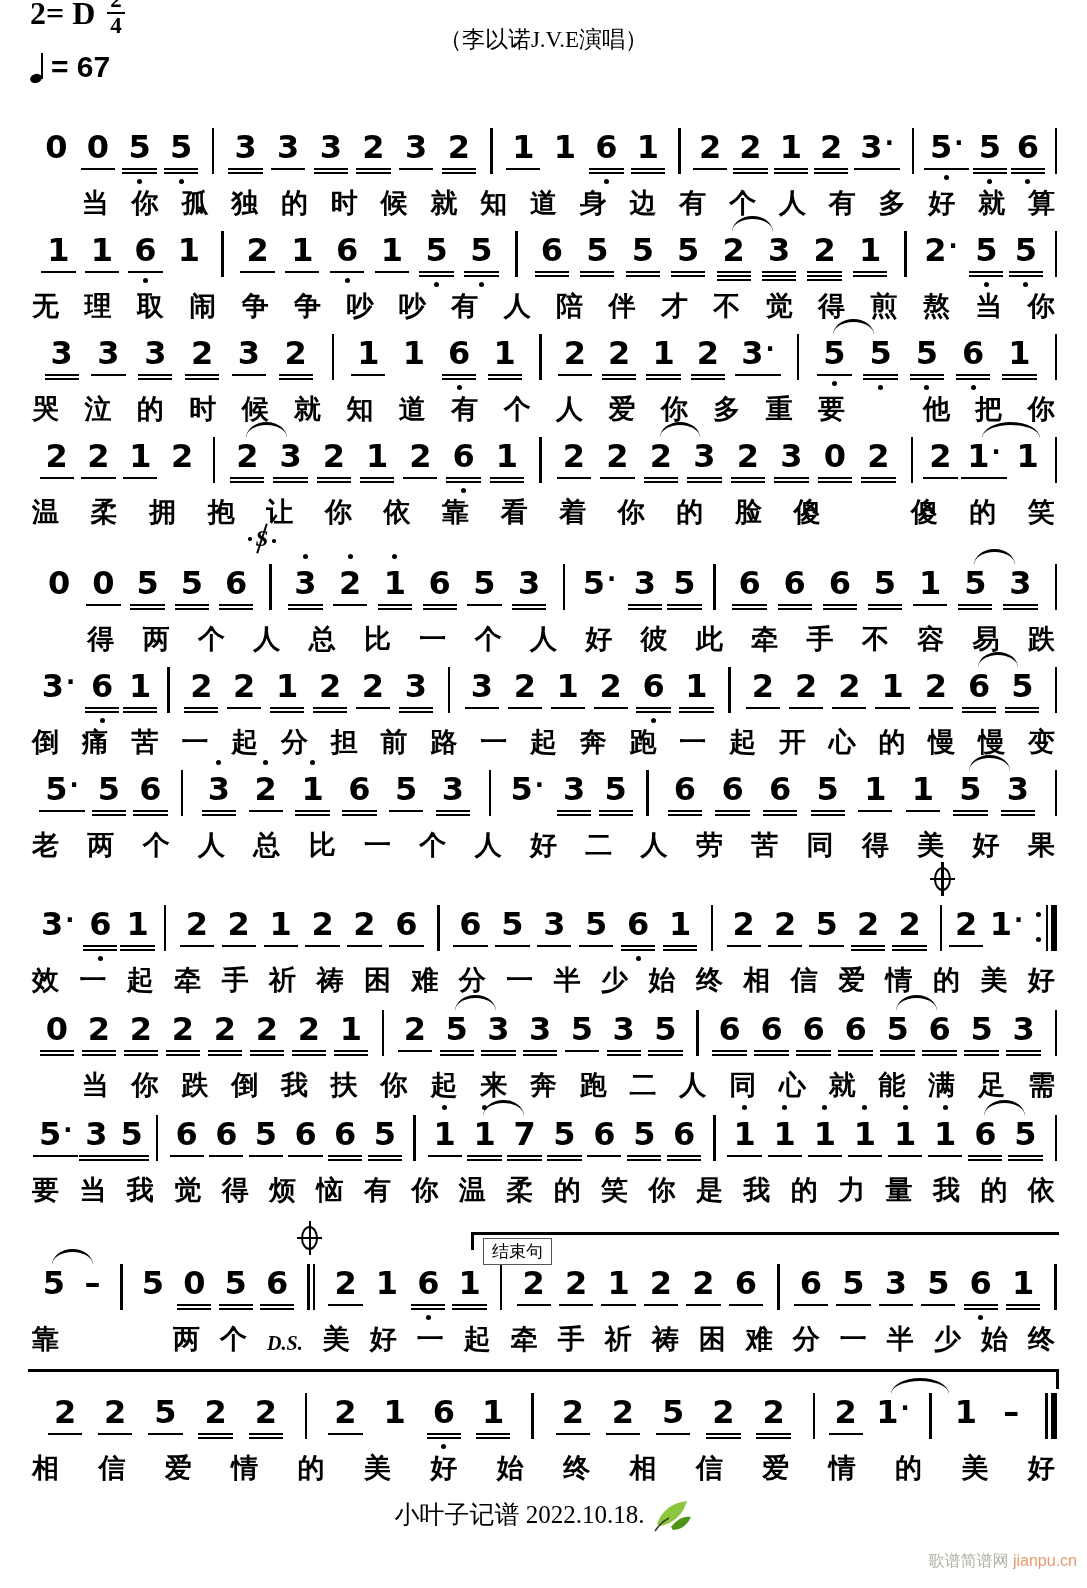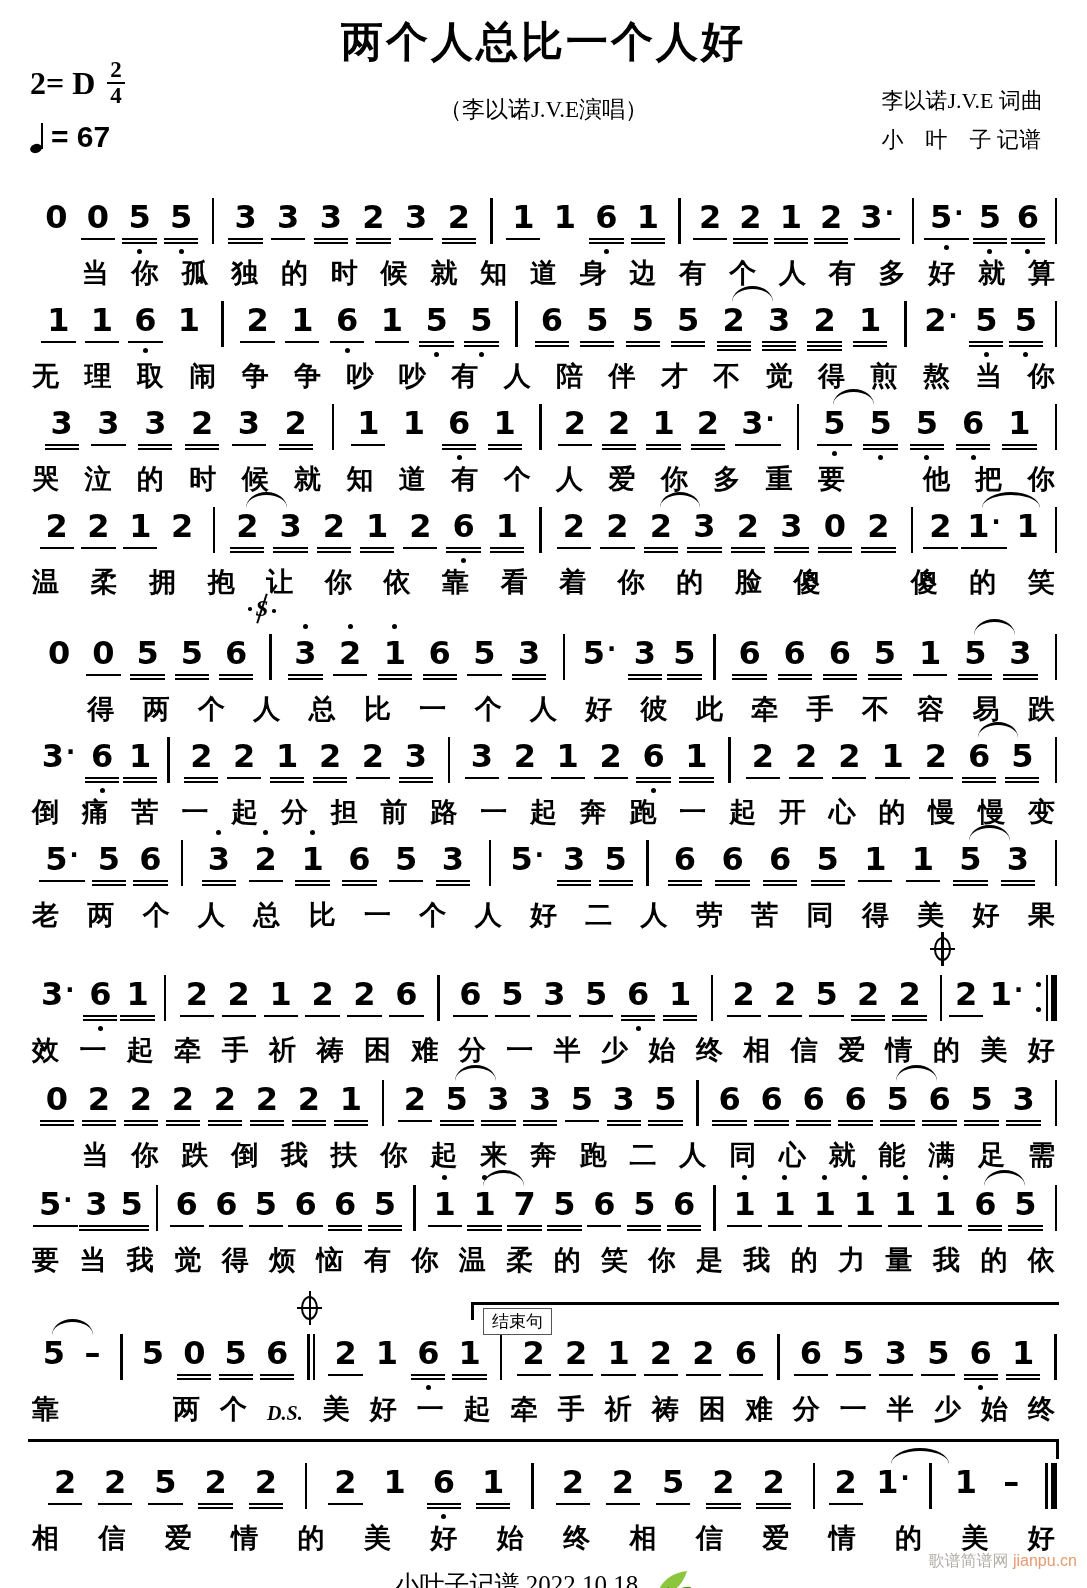--- a/index.html
+++ b/index.html
@@ -62,41 +62,36 @@
   .footer svg{margin-left:6px;}
   .watermark{position:absolute;right:10px;bottom:16px;font:400 16px "Liberation Sans",sans-serif;}
   .wm-gray{color:#b3afa8;}
   .wm-orange{color:#e79a6e;text-decoration:none;}
 </style>
 </head>
 <body>
 
 <div class="page">
 
-  <div class="title">两个人总比一个人好</div>
 
   <div class="hdr">
     <div class="keyblock">
       <div class="keyline">
         <span>2= D</span>
         <span class="ts">
           <span class="t">2</span>
           <span class="b">4</span>
         </span>
       </div>
       <div class="tempo">
         <span class="qn"></span>
         <span>= 67</span>
       </div>
     </div>
     <div class="subtitle">（李以诺J.V.E演唱）</div>
-    <div class="credits">
-      <div>李以诺J.V.E 词曲</div>
-      <div>小　叶　子 记谱</div>
-    </div>
   </div>
 
   <div id="music">
       <div class="sysline" style="margin-top: 6px;">
         <div class="notes-row">
           <div class="measure" style="flex-grow: 4;">
             <span class="note"><span class="nv">0</span></span>
             <span class="note"><span class="nv">0</span><i class="ul" style="bottom: -4px;"></i></span>
             <span class="note"><span class="nv">5</span><i class="ul" style="bottom: -4px;"></i><i class="ul" style="bottom: -8px;"></i><i class="od" style="bottom: -18px;"></i></span>
             <span class="note"><span class="nv">5</span><i class="ul" style="bottom: -4px;"></i><i class="ul" style="bottom: -8px;"></i><i class="od" style="bottom: -18px;"></i></span>

